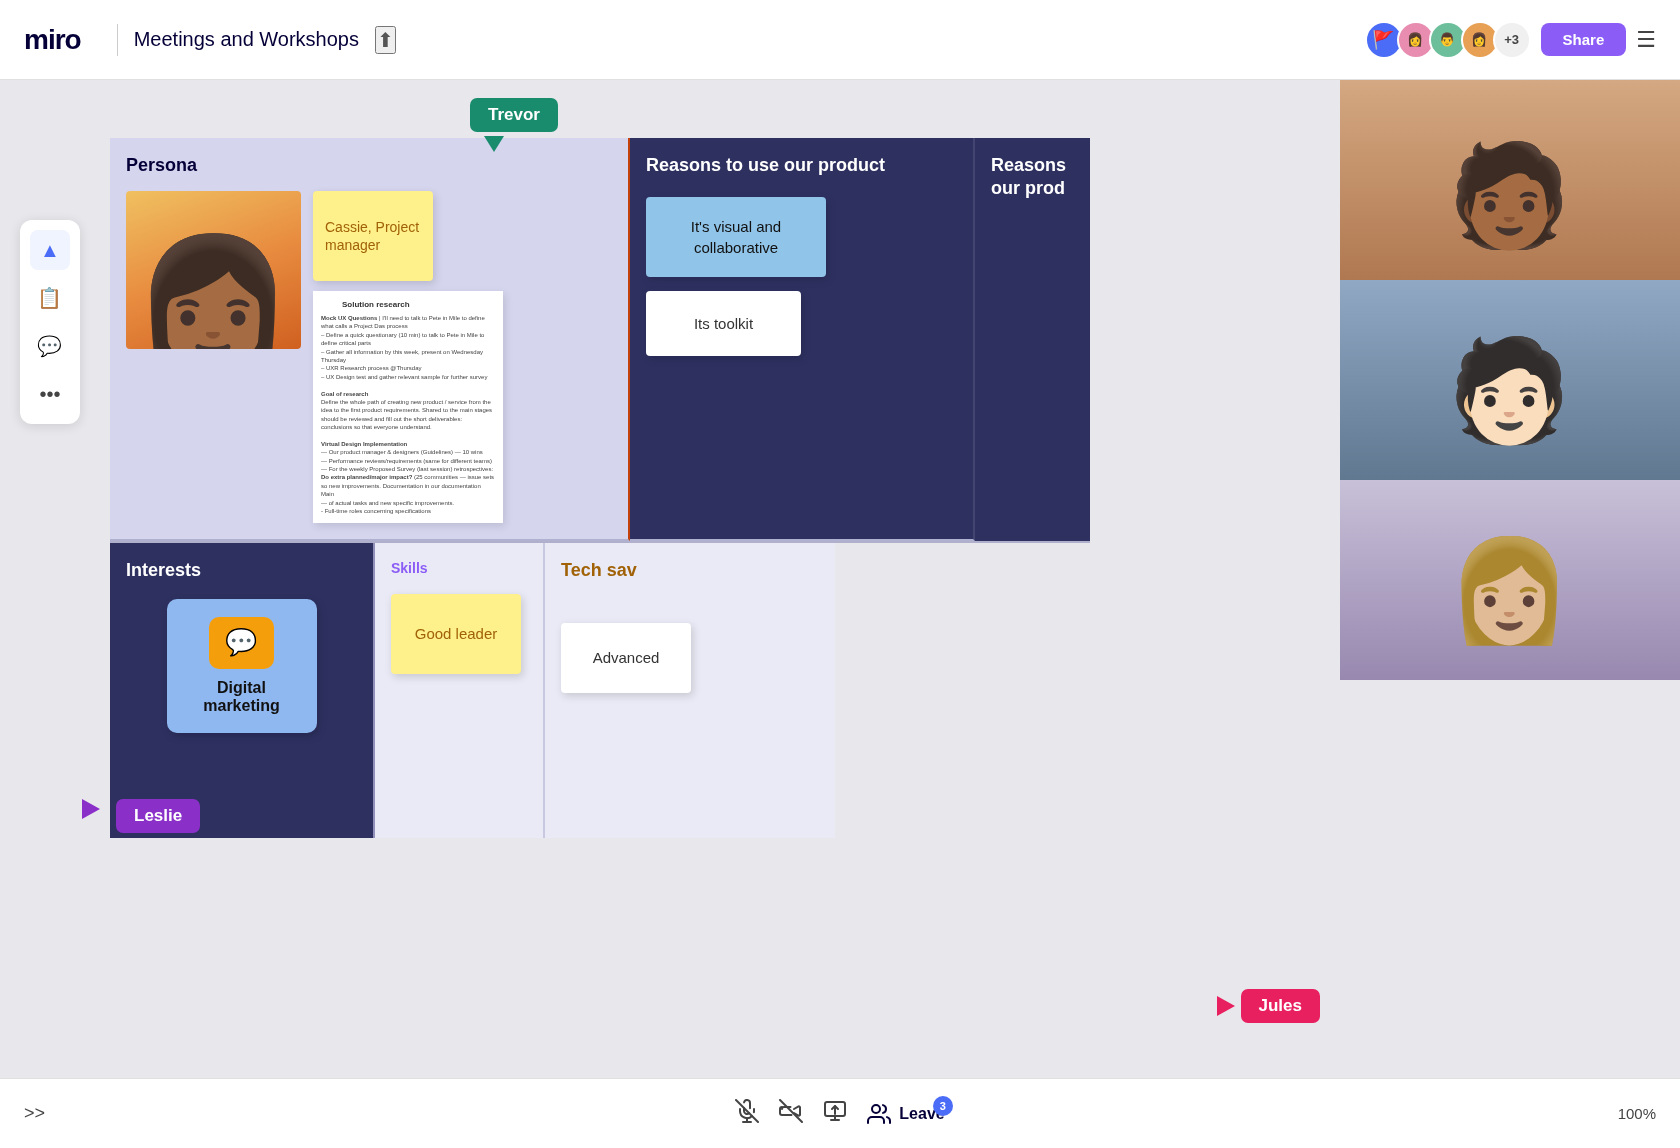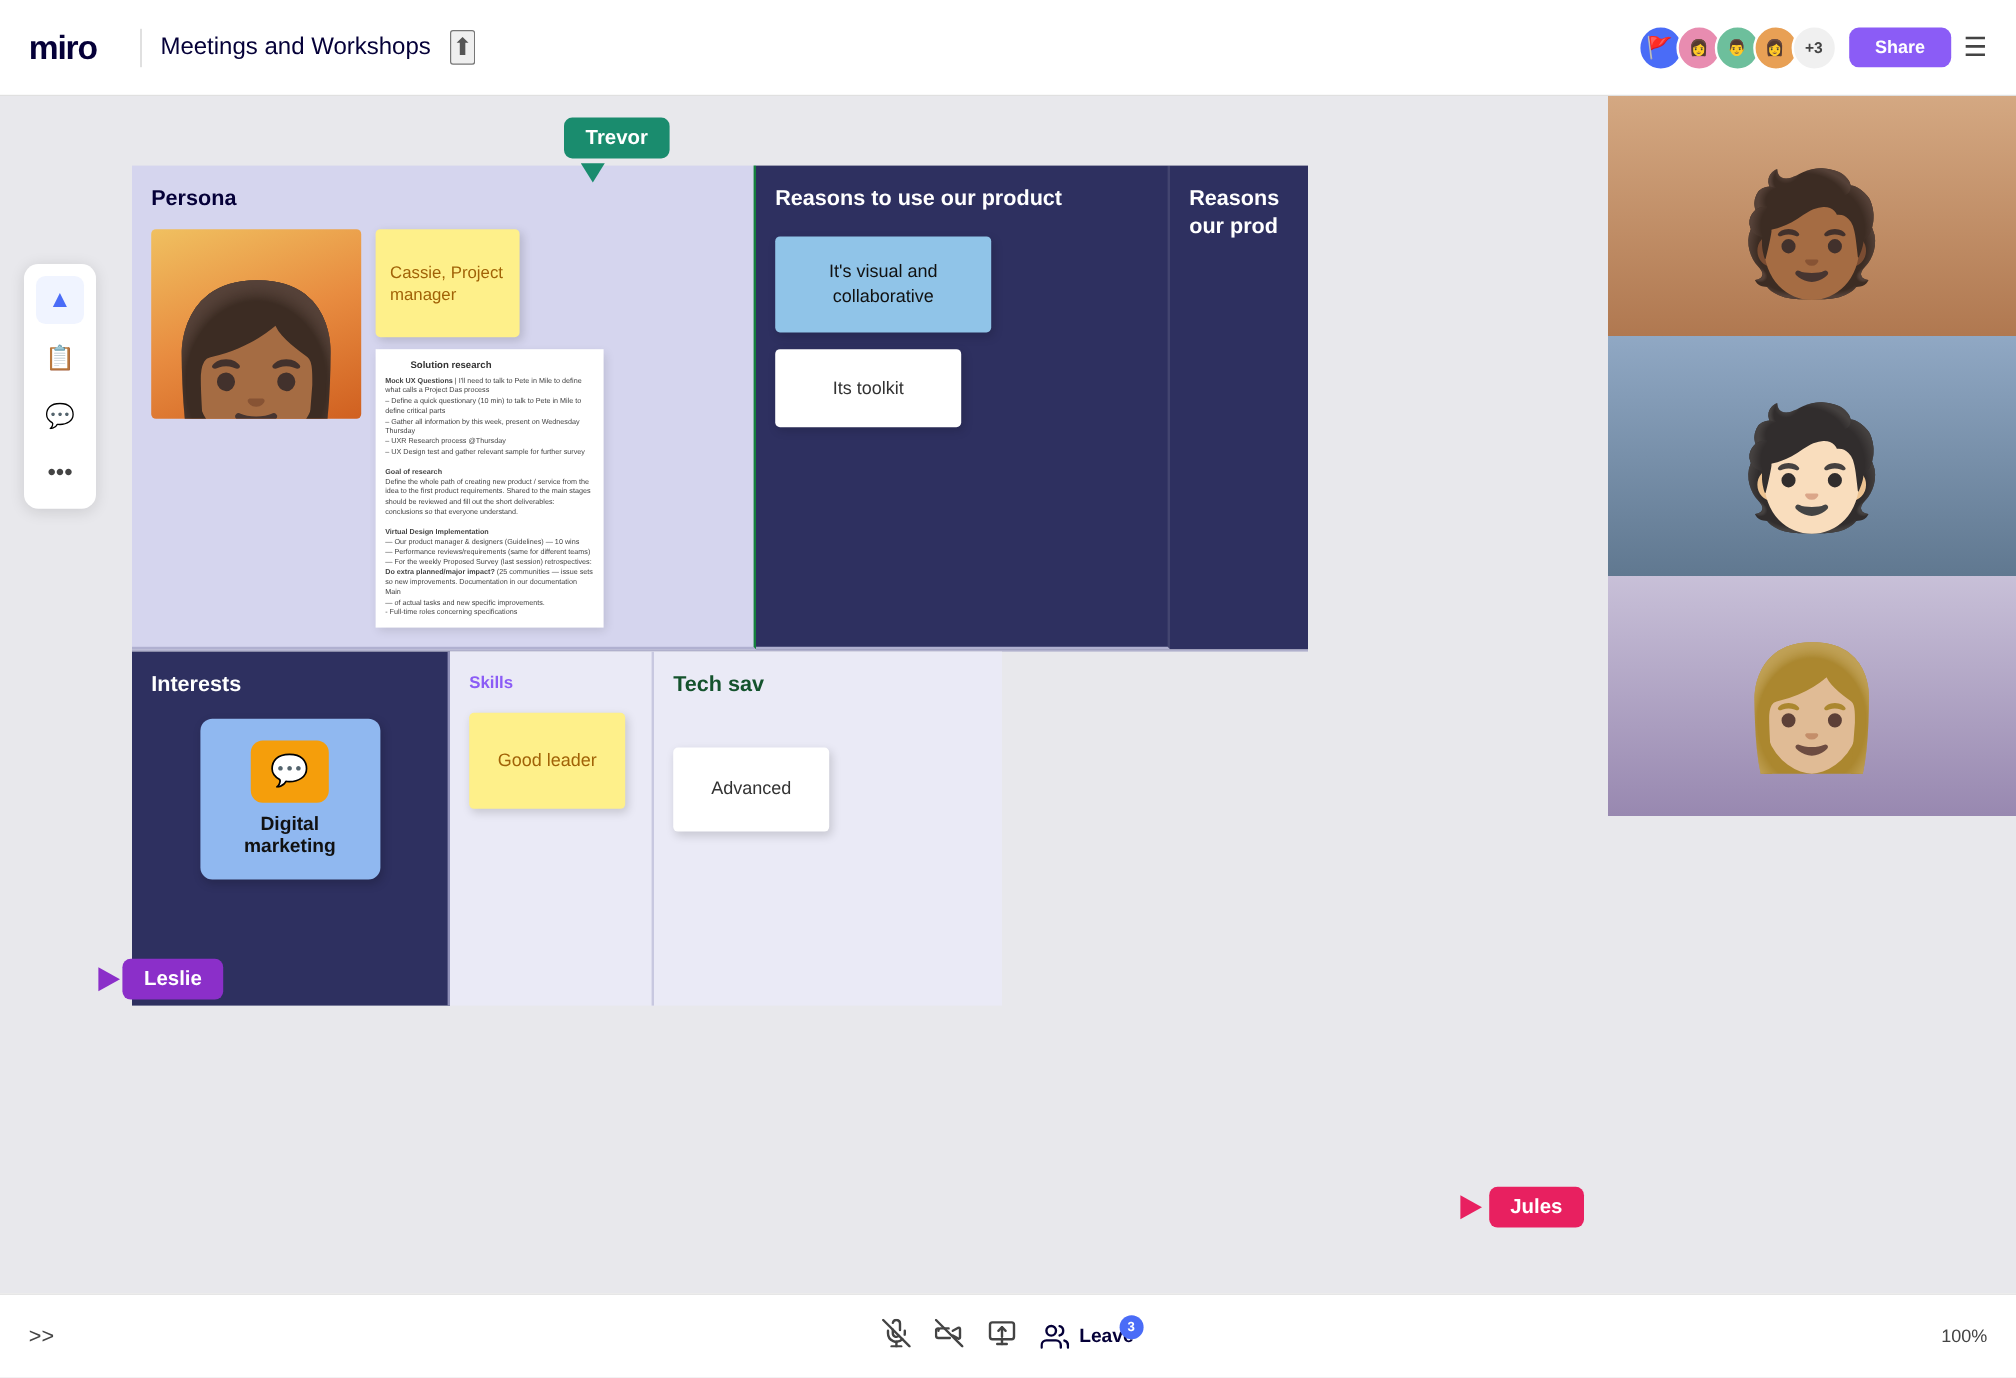--- a/index.html
+++ b/index.html
@@ -372,21 +372,21 @@
     <button class="sidebar-btn">📋</button>
     <button class="sidebar-btn">💬</button>
     <button class="sidebar-btn">•••</button>
   </div>
 
   <div class="cursor-trevor" style="position:absolute;top:18px;left:470px;z-index:60;">
     <div class="cursor-label" style="background:#1a8c6e;color:#fff;padding:7px 18px;border-radius:7px;font-size:17px;font-weight:700;">Trevor</div>
     <div style="width:0;height:0;border-left:10px solid transparent;border-right:10px solid transparent;border-top:16px solid #1a8c6e;margin-left:14px;"></div>
   </div>
 
-  <div style="position:absolute;bottom:245px;left:82px;z-index:60;display:flex;align-items:center;gap:2px;">
+  <div style="position:absolute;bottom:245px;left:82px;z-index:60;display:flex;gap:16px;">
     <div style="width:0;height:0;border-top:10px solid transparent;border-bottom:10px solid transparent;border-left:18px solid #8b2fc9;"></div>
     <div style="background:#8b2fc9;color:#fff;padding:7px 18px;border-radius:7px;font-size:17px;font-weight:700;">Leslie</div>
   </div>
 
   <div style="position:absolute;bottom:55px;right:360px;z-index:60;display:flex;align-items:center;gap:6px;">
     <div style="width:0;height:0;border-top:10px solid transparent;border-bottom:10px solid transparent;border-left:18px solid #e82060;"></div>
     <div style="background:#e82060;color:#fff;padding:7px 18px;border-radius:7px;font-size:17px;font-weight:700;">Jules</div>
   </div>
 
   <div class="video-panel">
@@ -398,21 +398,21 @@
     </div>
     <div class="video-cell video-cell-3" style="background:linear-gradient(180deg,#c8c0d8 0%,#9888b0 100%);display:flex;align-items:center;justify-content:center;">
       <div style="font-size:100px;line-height:1;margin-top:20px;">👩🏼</div>
     </div>
   </div>
 
   <div class="grid-wrapper" style="position:absolute;top:58px;left:110px;width:980px;">
 
     <div class="grid-row" style="display:flex;border-bottom:2px solid #b0b0cc;">
 
-      <div class="cell cell-persona" style="width:520px;min-height:335px;background:#d5d5ee;border-right:2px solid #15803d;padding:16px;position:relative;">
+      <div class="cell cell-persona" style="width:520px;min-height:335px;background:#d5d5ee;border-right:2px solid #c2410c;padding:16px;position:relative;">
         <div class="section-title dark" style="font-size:18px;font-weight:700;color:#050038;margin-bottom:14px;">Persona</div>
         <div style="display:flex;gap:12px;align-items:flex-start;">
 
           <div style="width:175px;height:158px;background:linear-gradient(160deg,#f0c060 0%,#e88c40 50%,#d06020 100%);border-radius:4px;overflow:hidden;display:flex;align-items:flex-end;justify-content:center;flex-shrink:0;">
             <div style="font-size:130px;line-height:0.85;margin-bottom:-10px;">👩🏾</div>
           </div>
 
           <div style="display:flex;flex-direction:column;gap:10px;flex:1;">
 
             <div class="sticky sticky-yellow" style="width:120px;min-height:90px;padding:12px;text-align:left;font-size:14px;line-height:1.35;">
@@ -475,21 +475,21 @@
       <div class="cell cell-skills" style="width:170px;min-height:295px;background:#eaeaf6;border-right:2px solid #c8c8e0;padding:16px;position:relative;">
         <div class="section-title dark" style="font-size:14px;font-weight:700;color:#8b5cf6;margin-bottom:14px;">Skills</div>
         <div style="margin-top:16px;">
           <div class="sticky sticky-yellow" style="width:130px;min-height:80px;padding:14px;font-size:15px;font-weight:500;text-align:center;">
             <span>Good leader</span>
           </div>
         </div>
       </div>
 
       <div class="cell cell-techsav" style="width:175px;min-height:295px;background:#eaeaf6;padding:16px;position:relative;">
-        <div class="section-title dark" style="font-size:18px;font-weight:700;color:#14532d;margin-bottom:14px;">Tech sav</div>
+        <div class="section-title dark" style="font-size:18px;font-weight:700;color:#a16207;margin-bottom:14px;">Tech sav</div>
         <div style="margin-top:40px;">
           <div class="sticky sticky-white" style="width:130px;min-height:70px;padding:14px;font-size:15px;font-weight:500;text-align:center;">
             <span>Advanced</span>
           </div>
         </div>
       </div>
 
       <div style="width:115px;min-height:295px;background:#eaeaf6;padding:16px;overflow:hidden;">
       </div>
     </div>

